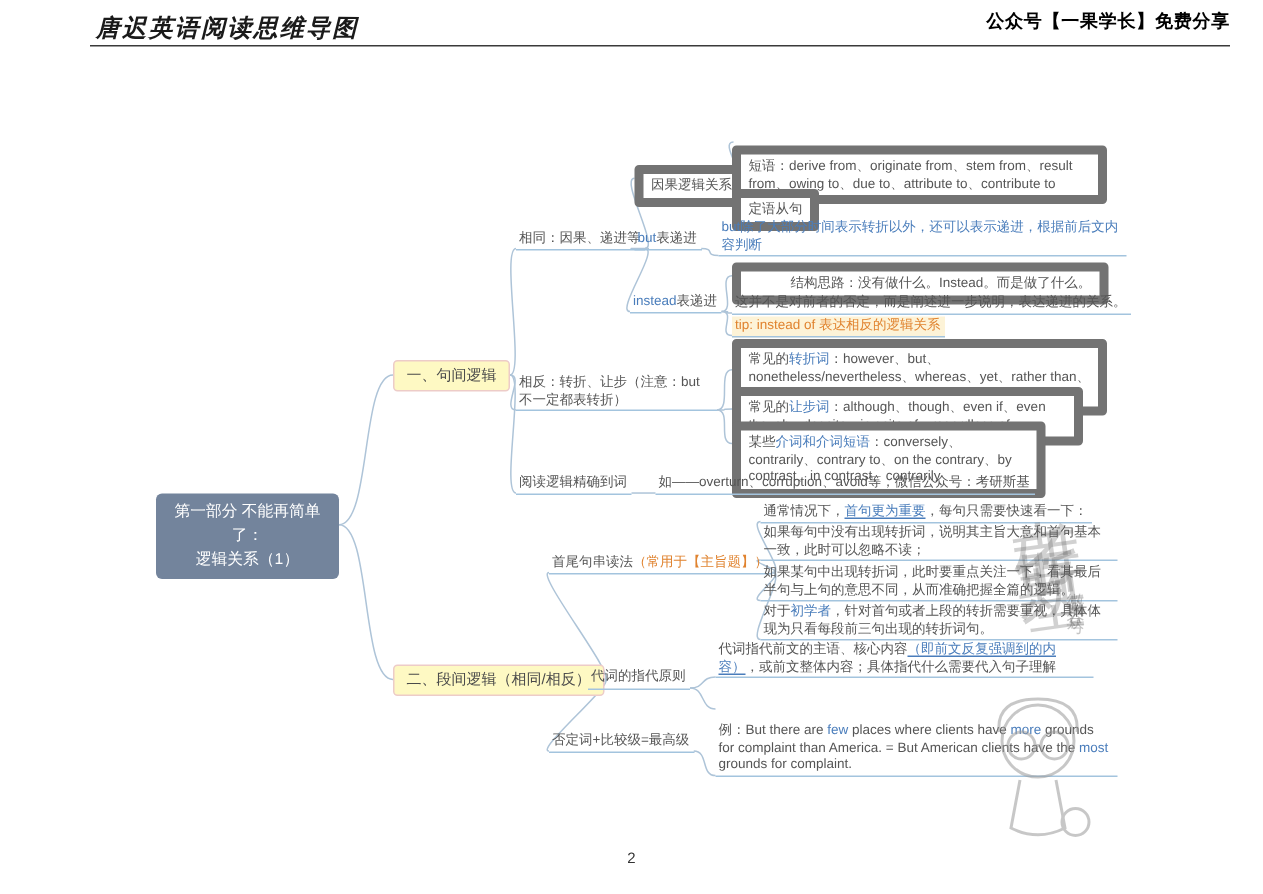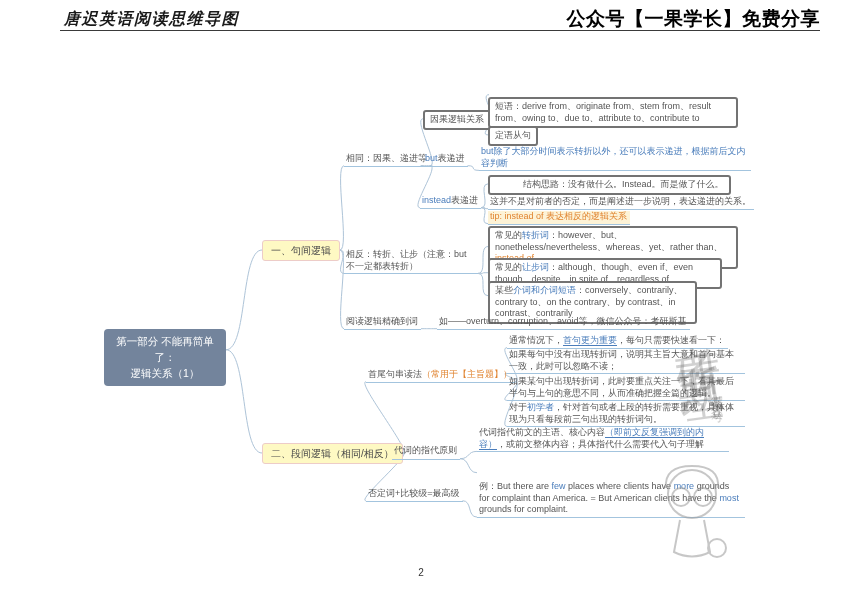--- a/index.html
+++ b/index.html
@@ -2,26 +2,26 @@
 <html><head>
 <meta charset="utf-8">
 <style>
   *{margin:0;padding:0;box-sizing:border-box;}
   html,body{width:842px;height:596px;background:#ffffff;overflow:hidden;
     font-family:"Liberation Sans","DejaVu Sans",sans-serif;}
   #page{position:relative;width:842px;height:596px;background:#fff;}
 
   .hdr-left{position:absolute;left:64px;top:9px;font-family:"DejaVu Serif","Liberation Serif",serif;
     font-style:italic;font-weight:bold;font-size:16px;color:#1a1a1a;letter-spacing:1.5px;}
-  .hdr-right{position:absolute;right:22px;top:6px;font-size:19px;font-weight:bold;color:#000;letter-spacing:.5px;}
+  .hdr-right{position:absolute;right:22px;top:6px;font-size:12px;font-weight:bold;color:#000;letter-spacing:.5px;}
   .hdr-line{position:absolute;left:60px;top:30px;width:760px;border-top:1.6px solid #3a3a3a;}
 
   #edges{position:absolute;left:0;top:0;z-index:0;}
   .node{position:absolute;z-index:1;font-size:9px;line-height:1.3;color:#555;}
-  .box{background:#fff;border:2px solid #737373;border-radius:3px;padding:2px 5px;}
+  .box{background:#fff;border:6px solid #737373;border-radius:3px;padding:2px 5px;}
   .uline{border-bottom:1px solid #a3c4de;padding:0 3px 1px 2px;}
   .root{background:#73849c;color:#fff;border-radius:4px;padding:5px 6px;text-align:center;
     font-size:10.5px;line-height:1.5;width:122px;}
   .branch{background:#fef9c3;border:1px solid #edccc8;border-radius:3px;padding:3px 8px;
     font-size:10px;color:#4a4a4a;}
   .blue{color:#4a7dbb;}
   .blue-u{color:#4a7dbb;border-bottom:1px solid #4a7dbb;}
   .orange{color:#e0832f;}
   .tipbg{background:#fdf3d7;}
 

